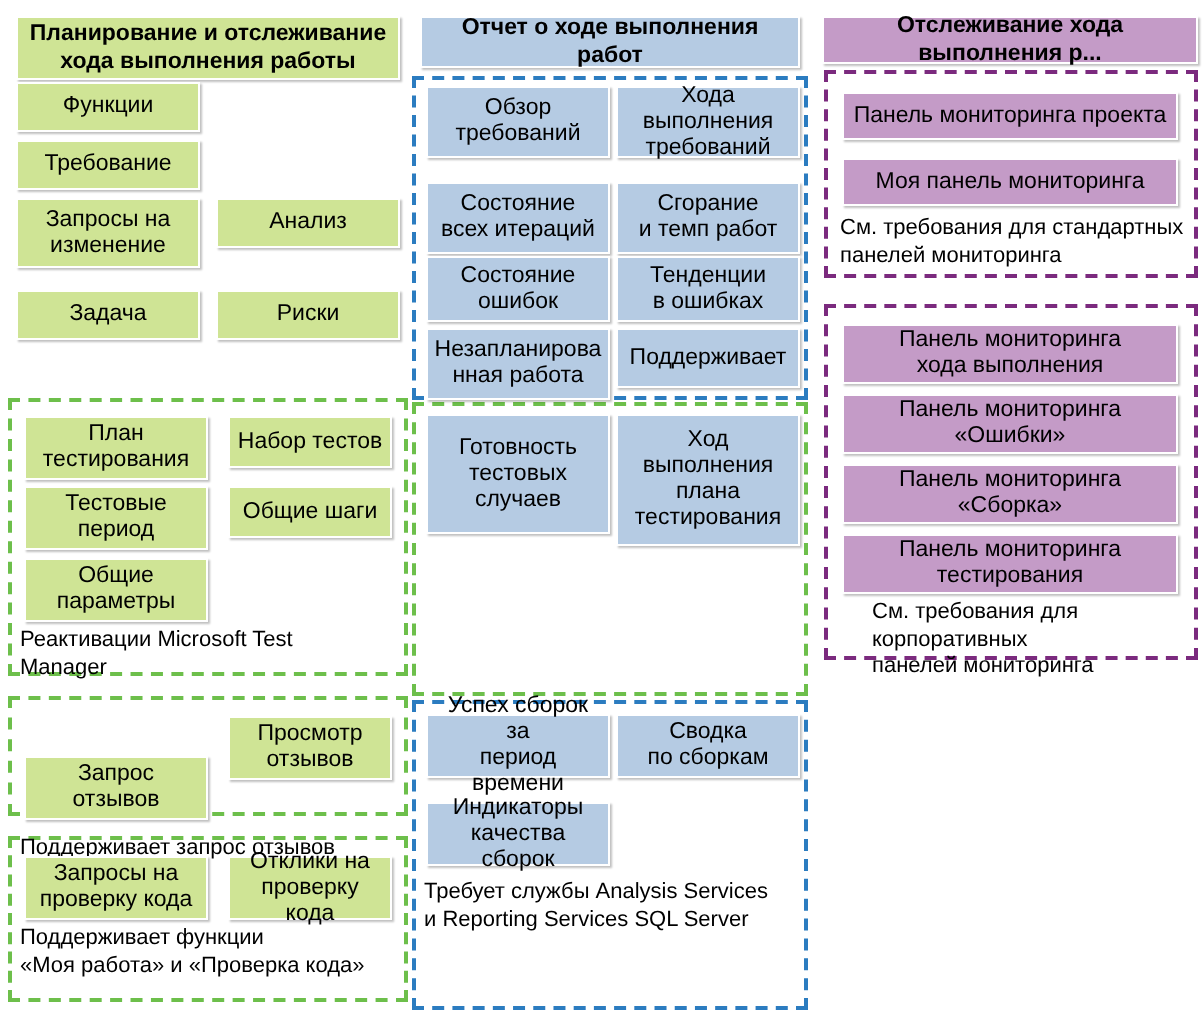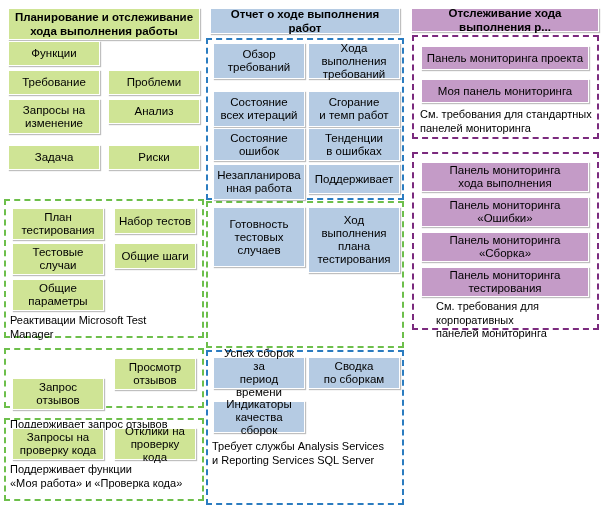--- a/index.html
+++ b/index.html
@@ -61,33 +61,32 @@
 </head>
 <body>
 
 <div class="canvas">
 
   <div class="node green hdr" id="c1h" style="left: 8px; top: 8px; width: 192px; height: 32px; z-index: 3;">Планирование и отслеживание
 хода выполнения работы</div>
 
   <div class="node green" id="c1n0" style="left: 8px; top: 41px; width: 92px; height: 25px; z-index: 3;">Функции</div>
   <div class="node green" id="c1n2" style="left: 8px; top: 70px; width: 92px; height: 25px; z-index: 3;">Требование</div>
-  <div class="node green" id="c1n3" style="left: 108px; top: 70px; width: 92px; height: 25px; z-index: 3;">Проблеми</div>
   <div class="node green" id="c1n4" style="left: 8px; top: 99px; width: 92px; height: 35px; z-index: 3;">Запросы на
 изменение</div>
   <div class="node green" id="c1n5" style="left: 108px; top: 99px; width: 92px; height: 25px; z-index: 3;">Анализ</div>
   <div class="node green" id="c1n6" style="left: 8px; top: 145px; width: 92px; height: 25px; z-index: 3;">Задача</div>
   <div class="node green" id="c1n7" style="left: 108px; top: 145px; width: 92px; height: 25px; z-index: 3;">Риски</div>
 
   <div class="grp g-green" id="c1g2" style="left: 4px; top: 199px; width: 200px; height: 139px;"></div>
   <div class="node green" id="c1g2n0" style="left: 12px; top: 208px; width: 92px; height: 32px; z-index: 3;">План
 тестирования</div>
   <div class="node green" id="c1g2n1" style="left: 114px; top: 208px; width: 82px; height: 26px; z-index: 3;">Набор тестов</div>
   <div class="node green" id="c1g2n2" style="left: 12px; top: 243px; width: 92px; height: 32px; z-index: 3;">Тестовые
-случаи</div>
+период</div>
   <div class="node green" id="c1g2n3" style="left: 114px; top: 243px; width: 82px; height: 26px; z-index: 3;">Общие шаги</div>
   <div class="node green" id="c1g2n4" style="left: 12px; top: 279px; width: 92px; height: 32px; z-index: 3;">Общие
 параметры</div>
   <div class="note" id="c1g2note" style="left: 10px; top: 314px; width: 190px; background: transparent; z-index: 3;">Реактивации Microsoft Test
 Manager</div>
 
   <div class="grp g-green" id="c1g3" style="left: 4px; top: 348px; width: 200px; height: 60px;"></div>
   <div class="node green" id="c1g3n0" style="left: 12px; top: 358px; width: 92px; height: 32px; z-index: 3; margin-top: 20px;">Запрос отзывов</div>
   <div class="node green" id="c1g3n1" style="left: 114px; top: 358px; width: 82px; height: 32px; z-index: 3;">Просмотр
 отзывов</div>

